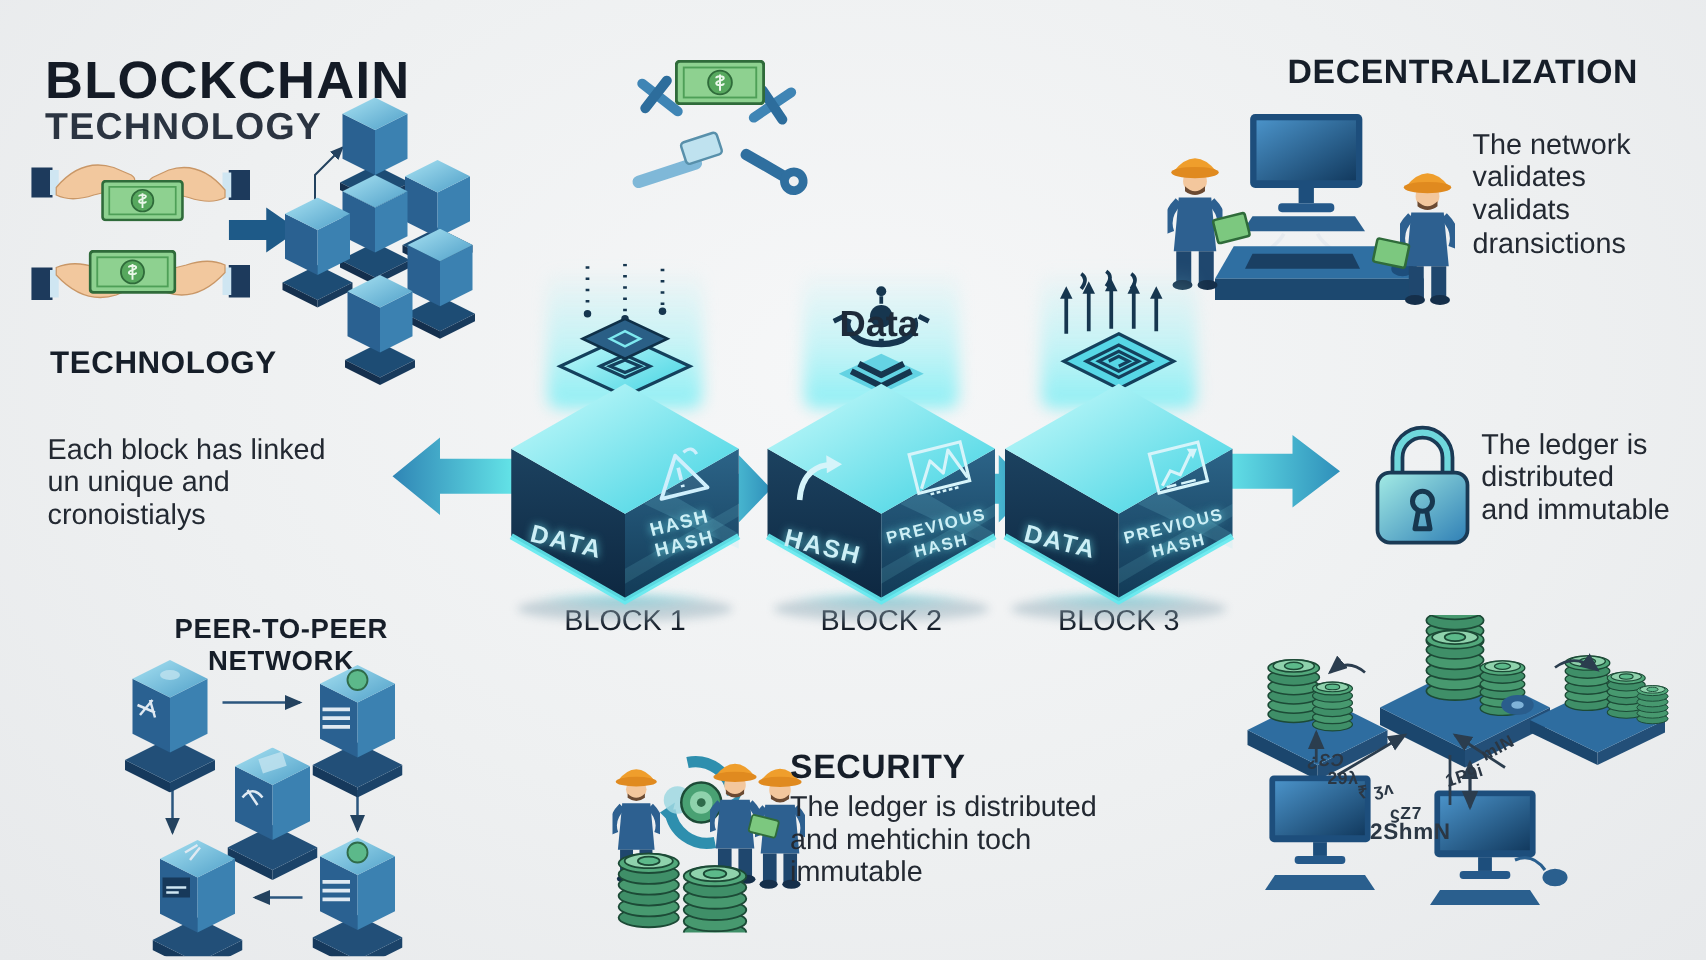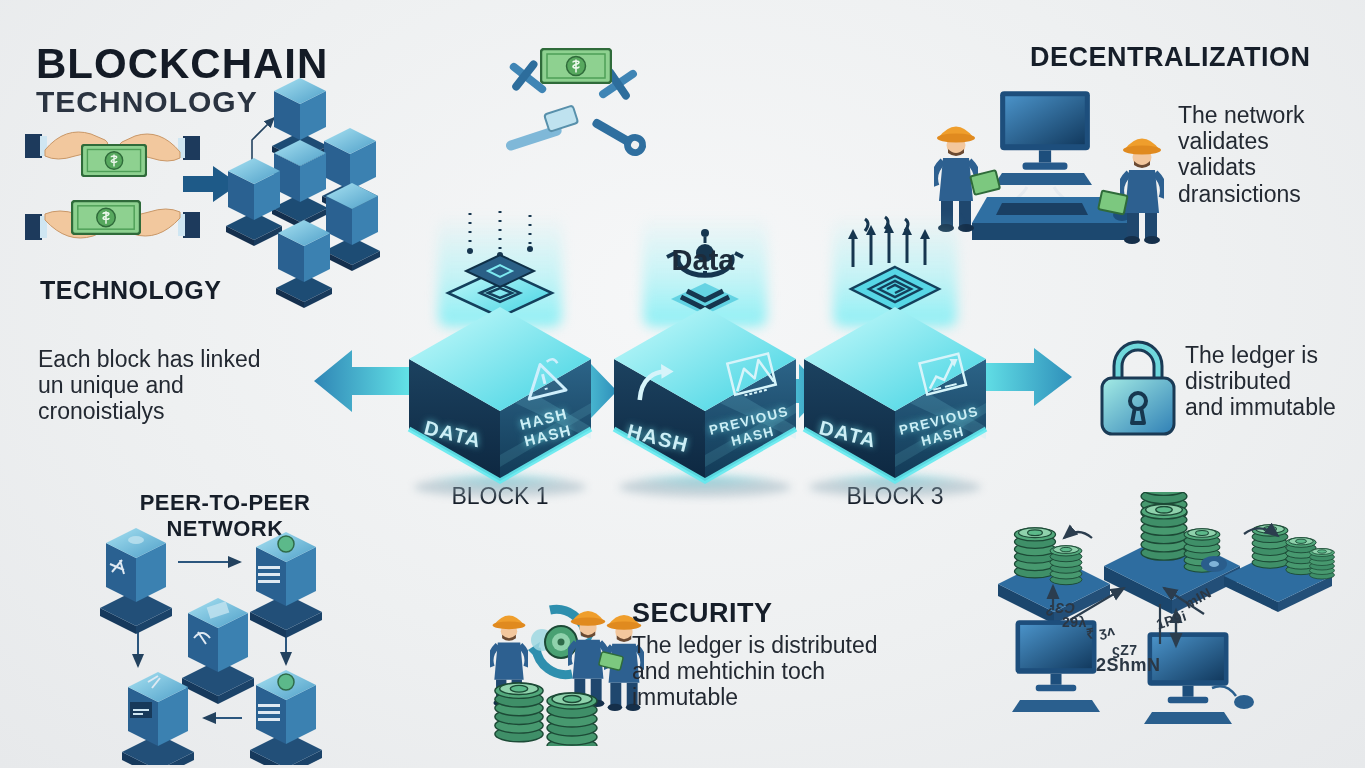--- a/index.html
+++ b/index.html
@@ -300,20 +300,21 @@
     </svg>
     <svg class="abs z3 rotR" style="left:118px;top:140px;" width="48" height="42">
       <rect x="3" y="3" width="42" height="32" fill="none" stroke="#d6f4fa" stroke-width="2.5"></rect>
       <path d="M6,32 L18,12 L26,24 L34,7 L44,32" fill="none" stroke="#d6f4fa" stroke-width="2.5" stroke-linejoin="round"></path>
       <path d="M12,38 h24" stroke="#d6f4fa" stroke-width="2" stroke-dasharray="3 2"></path>
     </svg>
     <div class="facetxt rotL z3" style="left:4px;top:212px;width:88px;font-size:20px;">HASH</div>
     <div class="facetxt rotR pre z3" style="left:98px;top:198px;width:86px;font-size:13.5px;line-height:1.15;">PREVIOUS
 HASH</div>
     <div class="abs groundglow" style="left:20px;top:258px;width:150px;height:16px;"></div>
+    <div class="abs blocklabel" style="left:0;top:268px;">BLOCK 2</div>
   </div>
   <div class="abs z4" style="left:648px;top:244px;width:110px;text-align:center;font-size:29px;font-weight:700;color:#1d2b3a;">Data</div>
 
   <div class="abs z2" style="left:800px;top:215px;width:190px;height:300px;">
     <div class="abs glowcol z0" style="left:33px;top:0;width:124px;height:112px;"></div>
     <svg class="abs z1" style="left:35px;top:-10px;" width="120" height="114">
       <g stroke="#16364f" stroke-width="3" fill="none">
         <path d="M22,14 q6,-8 0,-12 M42,12 q6,-8 0,-12 M62,14 q6,-8 0,-12" transform="translate(8,12)"></path>
         <path d="M18,62 V30"></path>
           <path d="M36,60 V26"></path>

